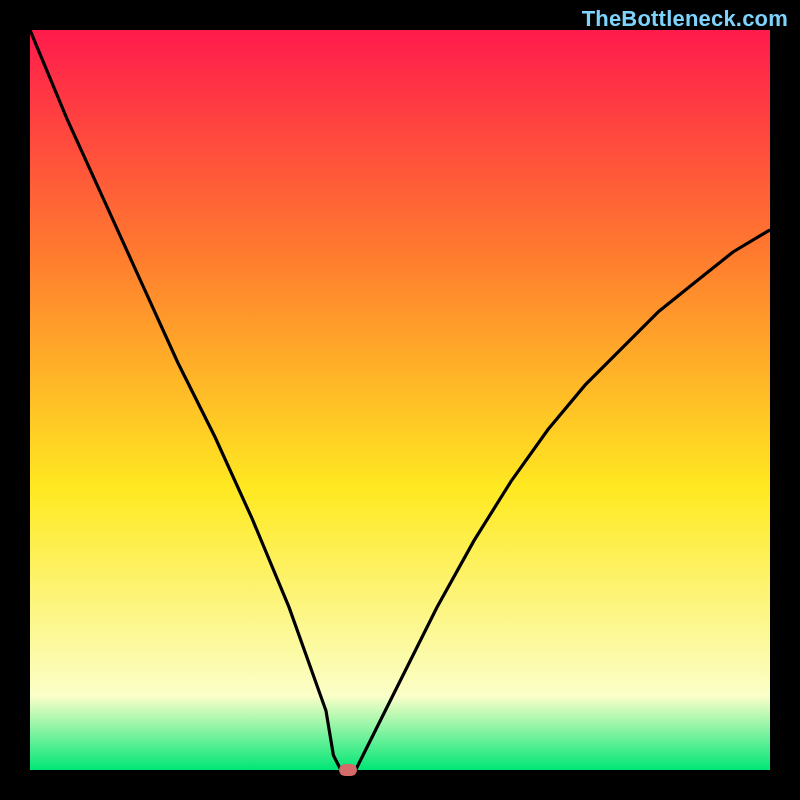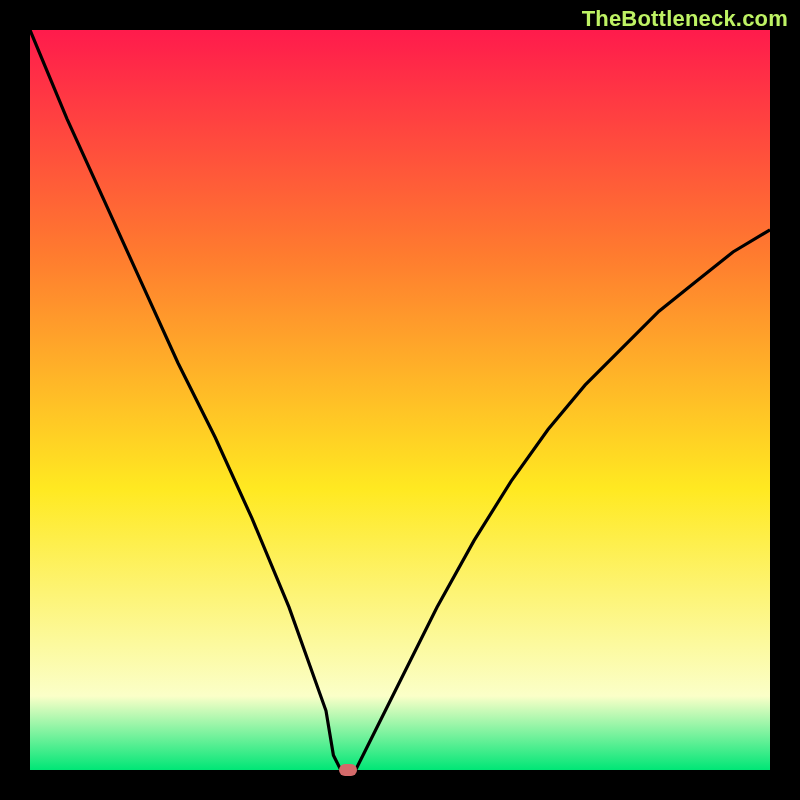--- a/index.html
+++ b/index.html
@@ -26,21 +26,21 @@
   .gradient-bg {
     position: absolute;
     left: 0; top: 0; width: 100%; height: 100%;
   }
   .watermark {
     position: absolute;
     top: 6px;
     right: 12px;
     font-size: 22px;
     font-weight: 600;
-    color: #bef264;
+    color: #7dd3fc;
     letter-spacing: 0.2px;
   }
   svg.curve {
     position: absolute;
     left: 0; top: 0; width: 100%; height: 100%;
   }
   .dot {
     position: absolute;
     width: 18px;
     height: 12px;

